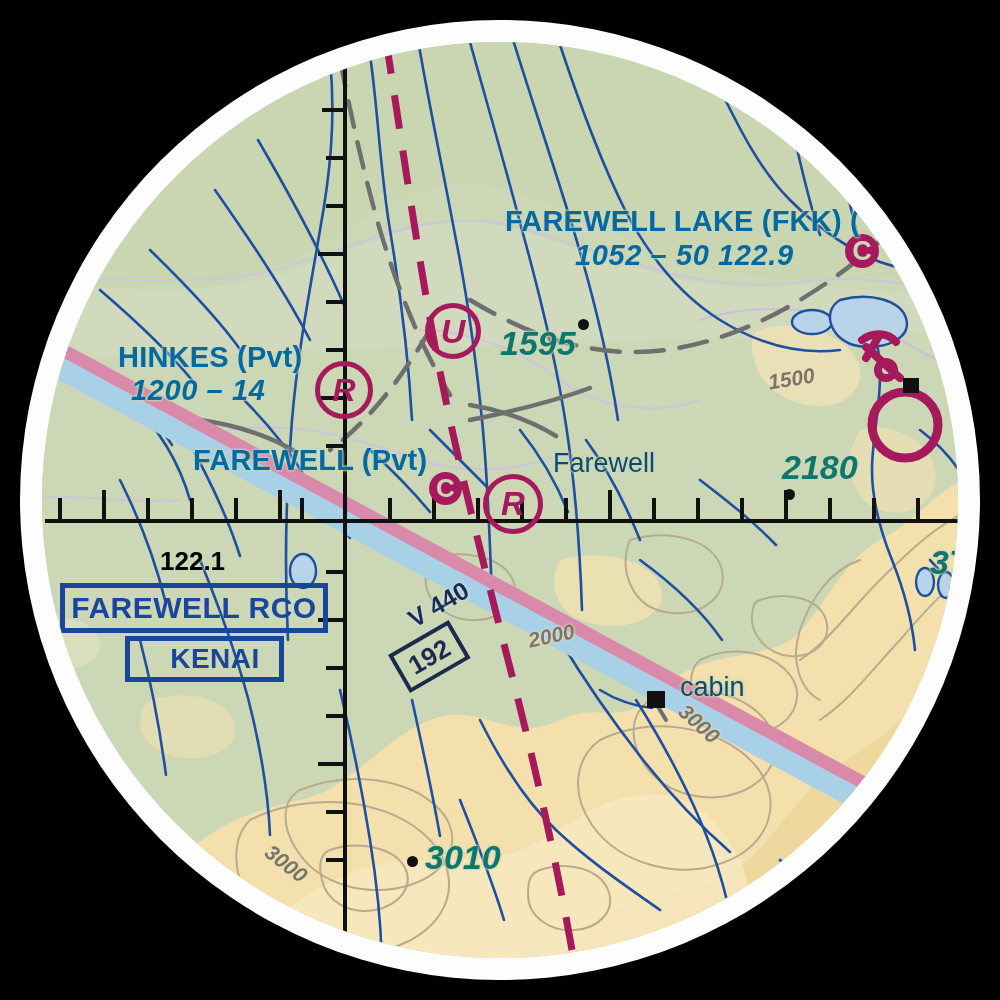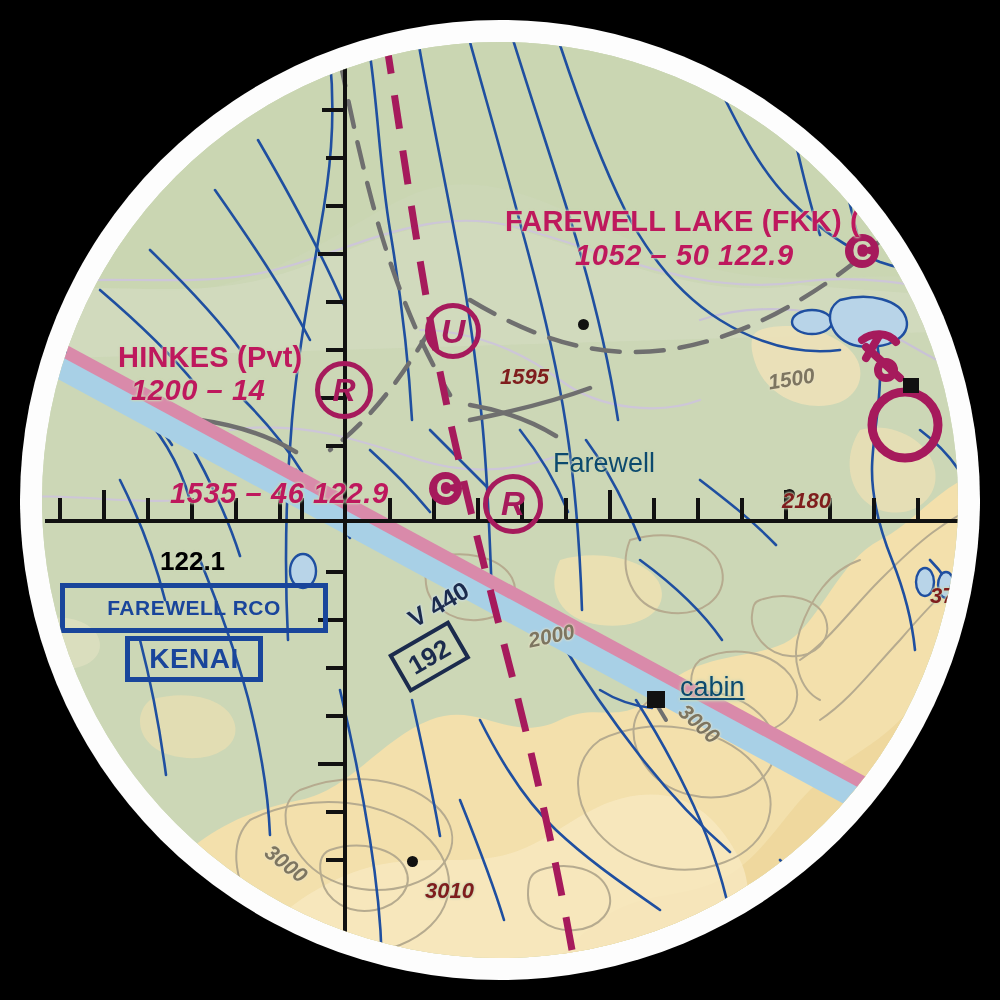--- a/index.html
+++ b/index.html
@@ -11,47 +11,47 @@
   #ring{position:absolute;left:20px;top:20px;width:960px;height:960px;
         border-radius:50%;background:#fdfdfd;
         box-shadow:0 0 3px rgba(0,0,0,.25);}
   
   #disc{position:absolute;left:42px;top:42px;width:916px;height:916px;
         border-radius:50%;overflow:hidden;background:#ccd7b6;}
   #mapwrap{position:absolute;left:-42px;top:-42px;width:1000px;height:1000px;}
   svg.lay{position:absolute;left:0;top:0;width:1000px;height:1000px;overflow:visible;}
 
   .lbl{position:absolute;white-space:nowrap;line-height:1;}
-  .magenta{color:#be185d;}
+  .magenta{color:#0369a1;}
   .apt-name{font-size:29px;font-weight:700;letter-spacing:.2px;
             text-shadow:0 0 3px #ccd7b6,0 0 3px #ccd7b6,0 0 2px #ccd7b6;}
   .apt-data{font-size:29px;font-style:italic;font-weight:700;letter-spacing:.6px;
             text-shadow:0 0 3px #ccd7b6,0 0 3px #ccd7b6,0 0 2px #ccd7b6;}
-  .elev{font-size:22px;font-style:italic;font-weight:700;color:#7f1d1d;
-        text-shadow:0 0 3px #ccd7b6,0 0 3px #ccd7b6,0 0 2px #ccd7b6;margin-top:40px;}
+  .elev{font-size:34px;font-style:italic;font-weight:700;color:#0f766e;
+        text-shadow:0 0 3px #ccd7b6,0 0 3px #ccd7b6,0 0 2px #ccd7b6;}
   .place{font-size:27px;font-weight:400;color:#0c4a6e;
          text-shadow:0 0 4px #ccd7b6,0 0 3px #ccd7b6,0 0 2px #ccd7b6;}
   .contour-lbl{font-size:21px;font-style:italic;font-weight:700;color:#7d7560;
                text-shadow:0 0 3px #e9e2c6,0 0 2px #e9e2c6;}
   .freq{font-size:26px;font-weight:700;color:#000000;
         text-shadow:0 0 3px #ccd7b6,0 0 3px #ccd7b6;}
   .awy{font-size:25px;font-weight:700;color:#1b2b4d;
        text-shadow:0 0 3px #cfe0ea,0 0 3px #cfe0ea;}
 
   
   .badge{position:absolute;border-radius:50%;display:flex;align-items:center;
          justify-content:center;font-weight:700;}
   .badge-solid{background:#a61a5c;color:#ccd7b6;}
   .badge-open{border:5px solid #a61a5c;color:#a61a5c;background:transparent;}
 
   
   .rcobox{position:absolute;border:5px solid #19459b;background:transparent;
           display:flex;align-items:center;justify-content:center;
           color:#19459b;font-weight:700;}
-  .rco-main{font-size:21px;letter-spacing:.5px;}
+  .rco-main{font-size:30px;letter-spacing:.5px;}
   .rco-sub{font-size:28px;letter-spacing:.5px;}
   .vbox{position:absolute;border:4px solid #1b2b4d;color:#1b2b4d;
         font-weight:700;font-size:26px;display:flex;align-items:center;
         justify-content:center;transform:rotate(-30deg);}
   .dot{position:absolute;background:#111;border-radius:50%;}
   .sq{position:absolute;background:#111;}
 </style>
 </head>
 <body>
 
@@ -270,40 +270,40 @@
       <div class="badge badge-open" style="left:483px;top:474px;width:50px;height:50px;font-size:33px;font-style:italic;">R</div>
 
       <div class="badge badge-solid" style="left:845px;top:234px;width:34px;height:34px;font-size:27px;">C</div>
 
       <div class="lbl magenta apt-name" style="left:505px;top:207px;">FAREWELL LAKE (FKK) (</div>
       <div class="lbl magenta apt-data" style="left:575px;top:241px;">1052 – 50 122.9</div>
 
       <div class="lbl magenta apt-name" style="left:118px;top:343px;">HINKES (Pvt)</div>
       <div class="lbl magenta apt-data" style="left:131px;top:376px;text-align:right;">1200 – 14</div>
 
-      <div class="lbl magenta apt-data" style="left:170px;top:479px;">1535 – 46 122.9</div>
+      <div class="lbl magenta apt-name" style="left:193px;top:446px;">FAREWELL (Pvt)</div>
 
       <div class="lbl place" style="left:553px;top:450px;">Farewell</div>
-      <div class="lbl place" style="left:680px;top:674px;text-decoration:underline;">cabin</div>
+      <div class="lbl place" style="left:680px;top:674px;">cabin</div>
 
       <div class="lbl elev" style="left:500px;top:326px;">1595</div>
       <div class="lbl elev" style="left:782px;top:450px;">2180</div>
       <div class="lbl elev" style="left:425px;top:840px;">3010</div>
       <div class="lbl elev" style="left:930px;top:545px;">37</div>
 
       <div class="lbl contour-lbl" style="left:768px;top:368px;transform:rotate(-9deg);">1500</div>
       <div class="lbl contour-lbl" style="left:528px;top:625px;transform:rotate(-12deg);">2000</div>
       <div class="lbl contour-lbl" style="left:676px;top:713px;transform:rotate(42deg);">3000</div>
       <div class="lbl contour-lbl" style="left:263px;top:853px;transform:rotate(38deg);">3000</div>
 
       <div class="lbl freq" style="left:160px;top:548px;">122.1</div>
       <div class="rcobox rco-main" style="left:60px;top:583px;width:258px;height:40px;">
         <span>FAREWELL RCO</span>
       </div>
-      <div class="rcobox rco-sub" style="left:125px;top:636px;width:128px;height:36px;">
+      <div class="rcobox rco-sub" style="left:125px;top:636px;width:128px;height:36px;padding-left:21px;">
         <span>KENAI</span>
       </div>
 
       <div class="lbl awy" style="left:404px;top:610px;transform:rotate(-30deg);transform-origin:left top;">V 440</div>
       <div class="vbox" style="left:388px;top:655px;width:62px;height:36px;transform-origin:left top;">
         <span>192</span>
       </div>
 
     </div>
   </div>

